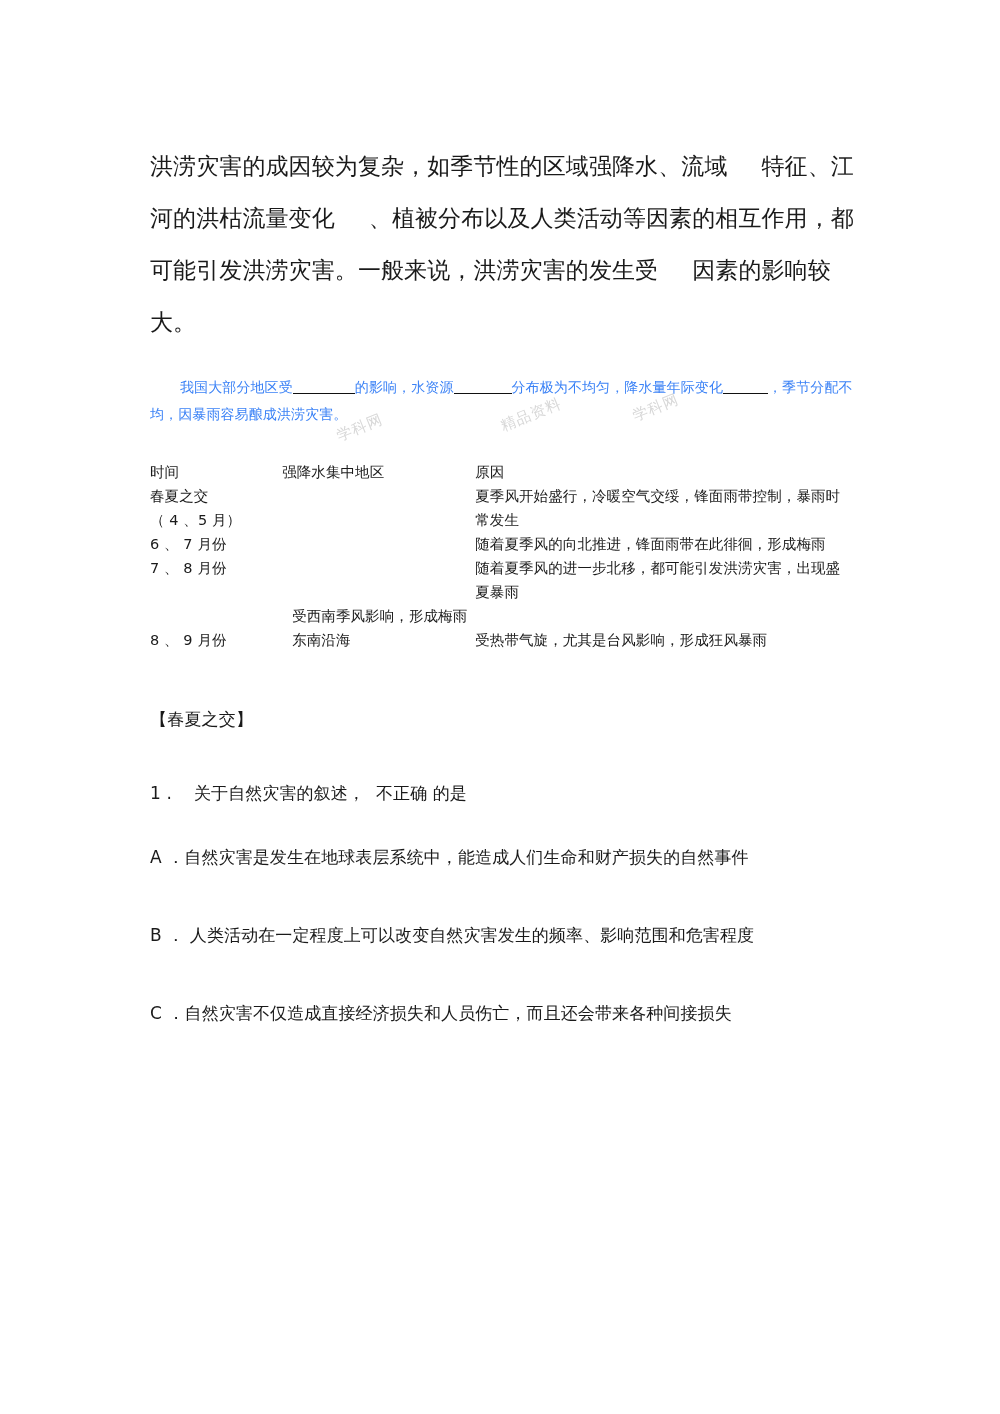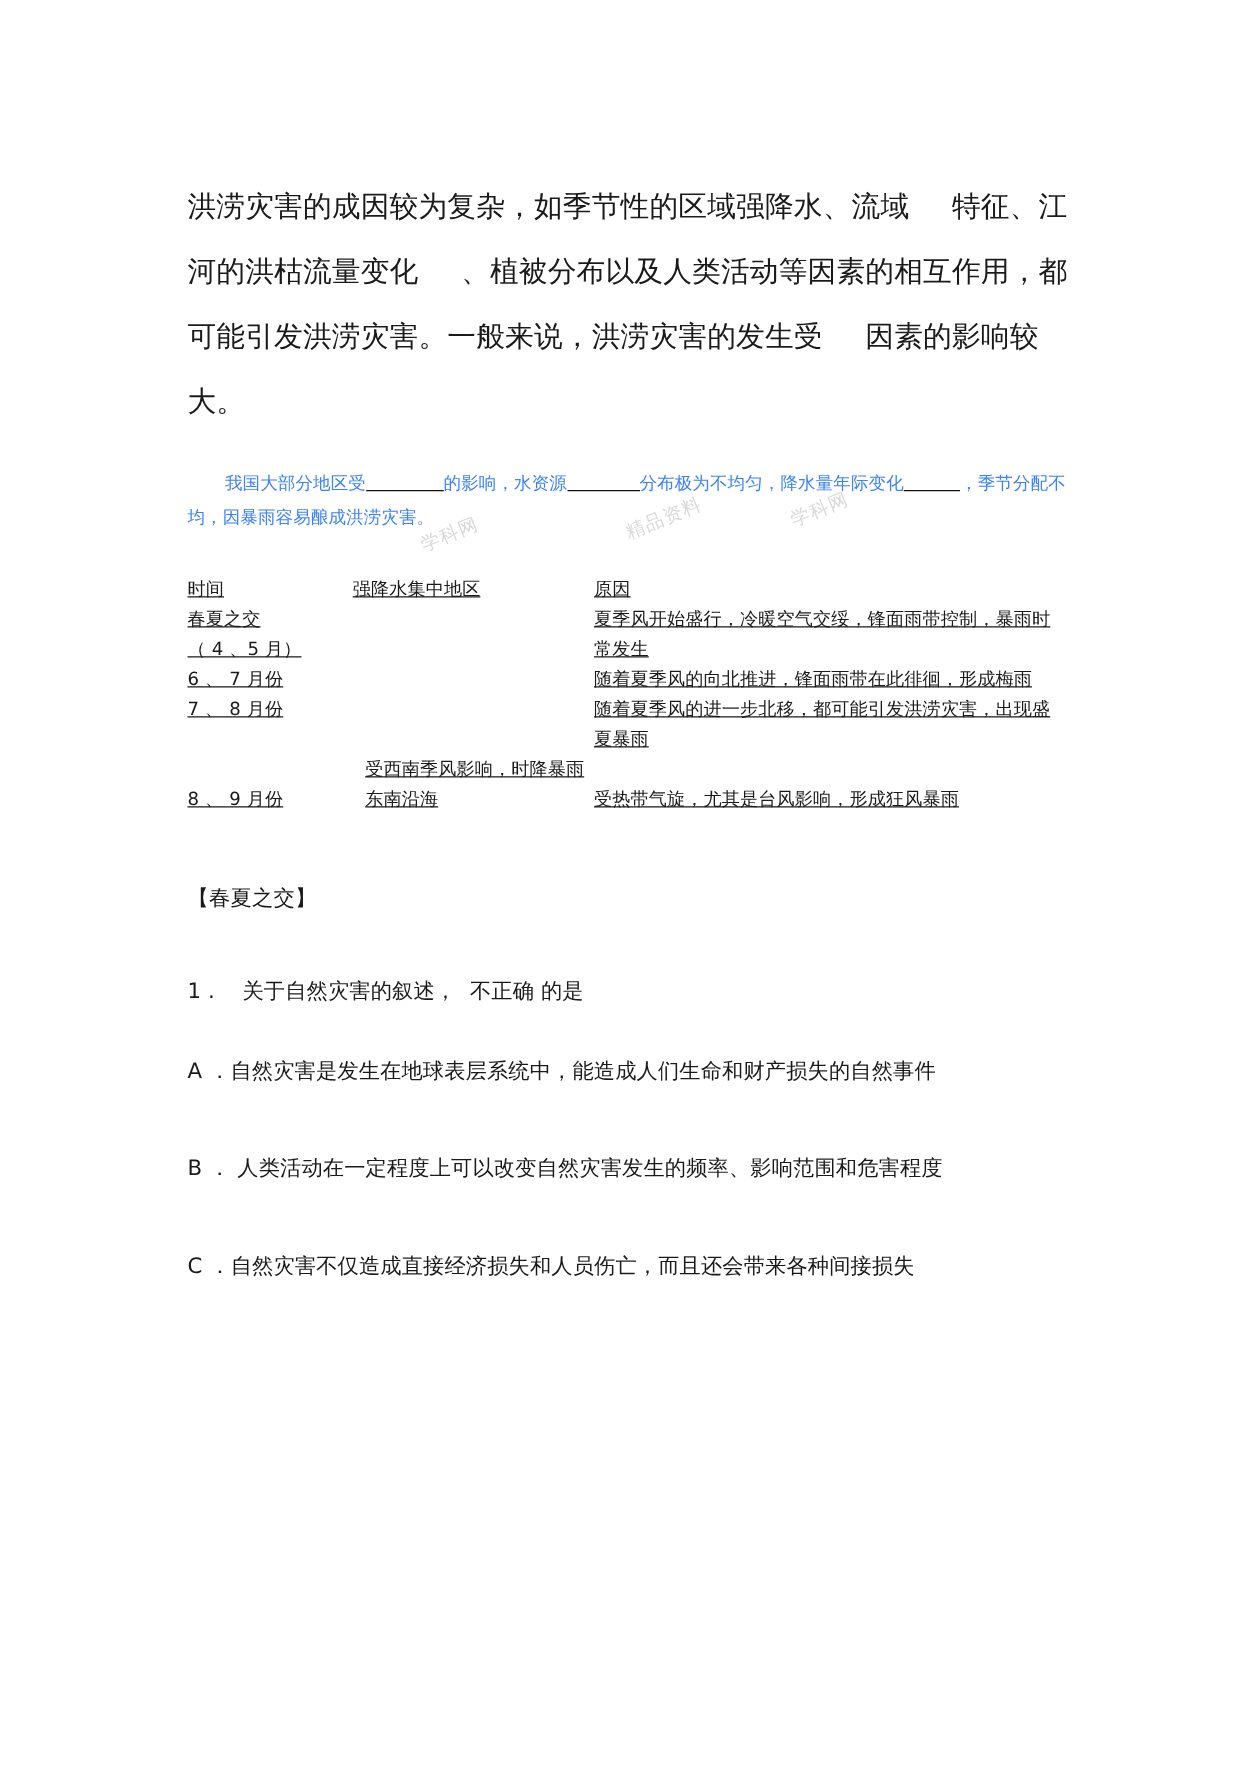--- a/index.html
+++ b/index.html
@@ -100,21 +100,20 @@
     letter-spacing: 0.2px;
   }
 
   
   .rain-table {
     margin-top: 32px;
     width: 700px;
     border-collapse: collapse;
     font-size: 14.5px;
     line-height: 24px;
-    text-decoration: underline;
   }
   .rain-table td {
     vertical-align: top;
     padding: 0 6px 0 0;
     border: none;
     letter-spacing: 0.1px;
   }
   .rain-table .c-time   { width: 128px; white-space: pre; }
   .rain-table .c-region { width: 185px; }
   .rain-table .c-reason { width: 387px; }
@@ -180,21 +179,21 @@
           <td class="c-region"></td>
           <td class="c-reason">随着夏季风的向北推进，锋面雨带在此徘徊，形成梅雨</td>
         </tr>
         <tr>
           <td class="c-time">7 、 8 月份</td>
           <td class="c-region"></td>
           <td class="c-reason">随着夏季风的进一步北移，都可能引发洪涝灾害，出现盛夏暴雨</td>
         </tr>
         <tr>
           <td class="c-time"></td>
-          <td class="c-region indent-cell">受西南季风影响，时降暴雨</td>
+          <td class="c-region indent-cell">受西南季风影响，形成梅雨</td>
           <td class="c-reason"></td>
         </tr>
         <tr>
           <td class="c-time">8 、 9 月份</td>
           <td class="c-region indent-cell">东南沿海</td>
           <td class="c-reason">受热带气旋，尤其是台风影响，形成狂风暴雨</td>
         </tr>
       </tbody>
     </table>
 

